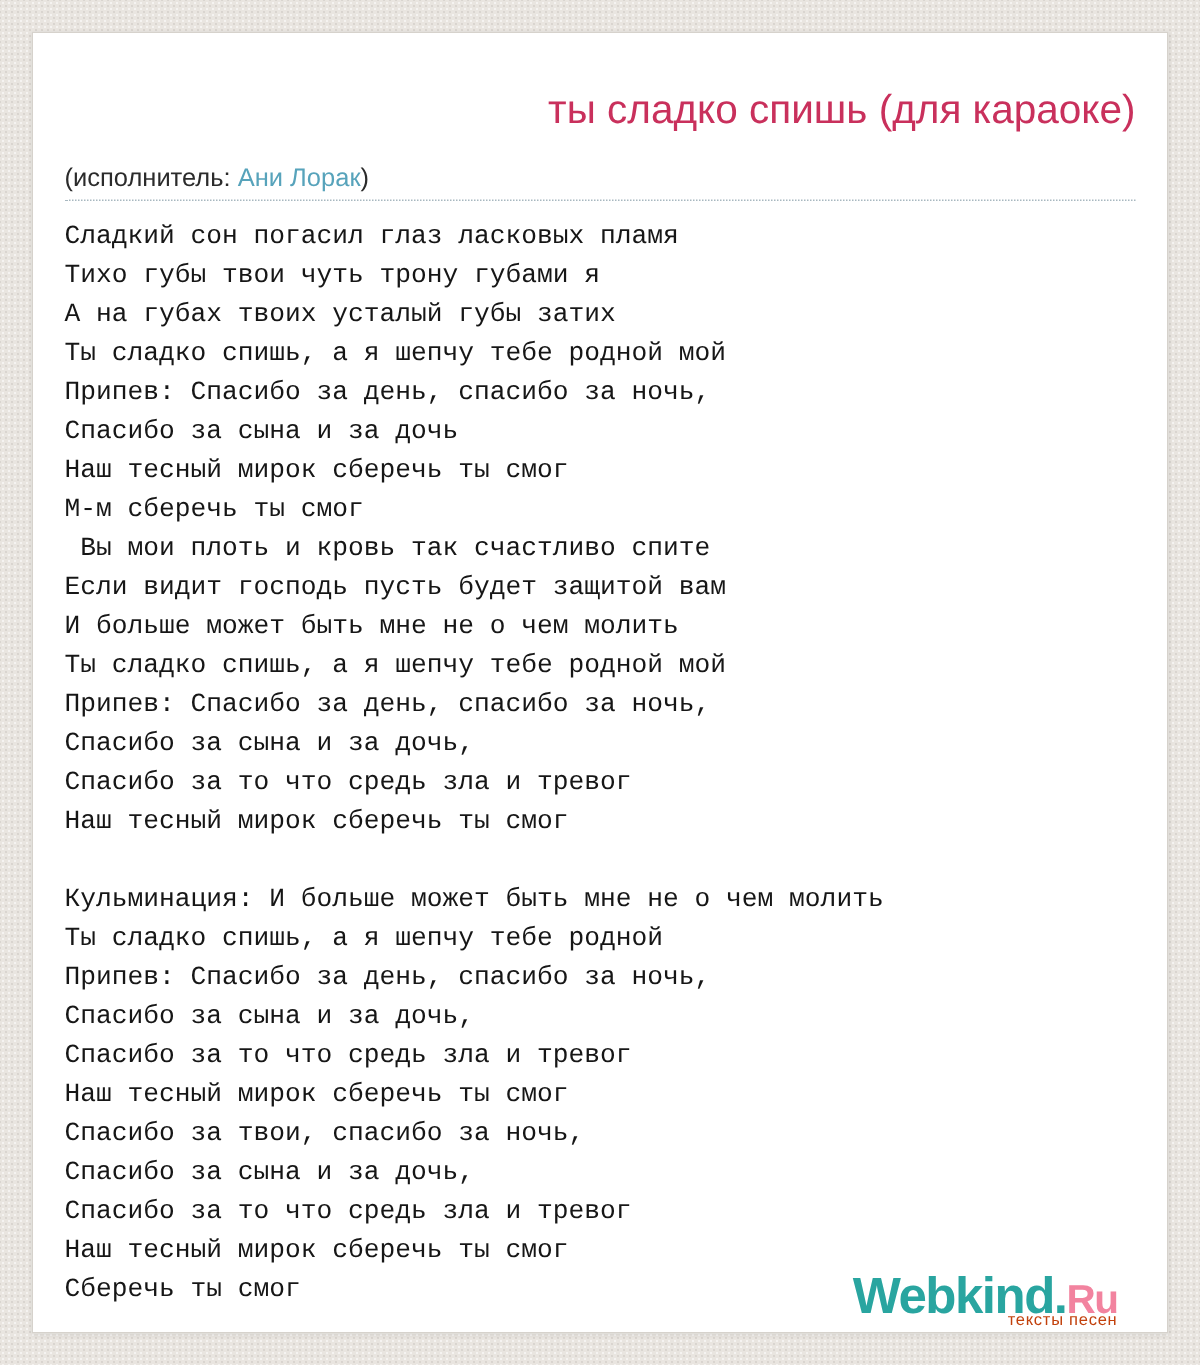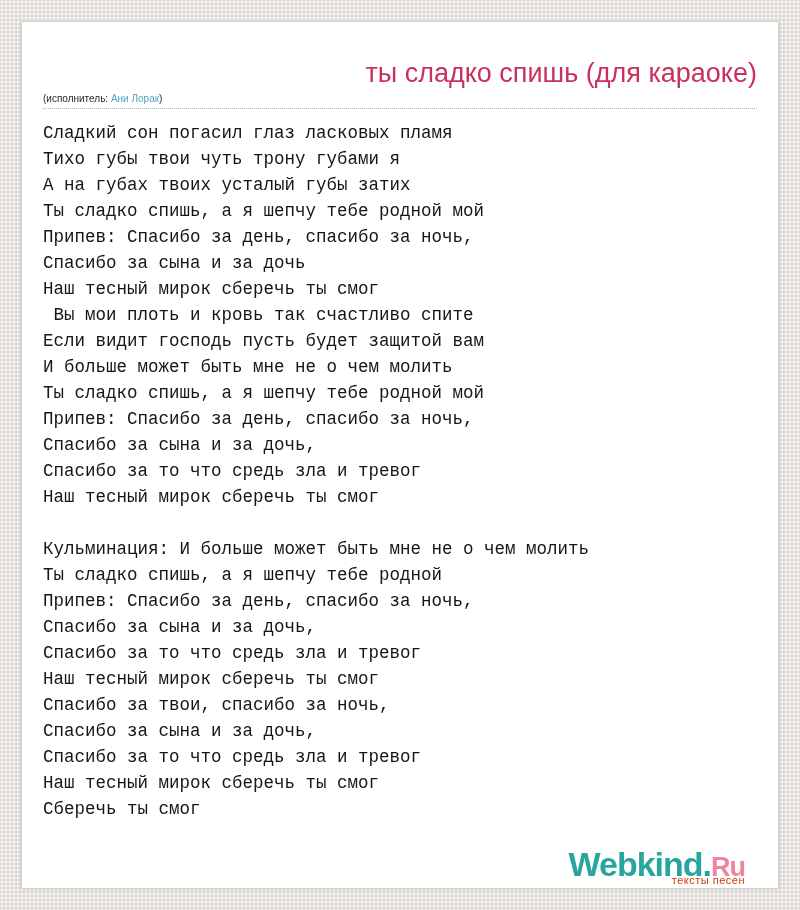--- a/index.html
+++ b/index.html
@@ -25,22 +25,22 @@
   }
   .song-title {
     margin-top: 16px;
     font-size: 27px;
     font-weight: 400;
     line-height: 1.1;
     color: #c9305c;
     text-align: right;
   }
   .subtitle {
-    margin-top: 4px;
-    font-size: 10px;
+    margin-top: 20px;
+    font-size: 17px;
     color: #2b2b2b;
     padding-bottom: 4px;
     border-bottom: 1px dotted #a8b8c0;
   }
   .artist-link {
     color: #57a3bb;
     text-decoration: none;
     cursor: pointer;
   }
   .lyrics {
@@ -90,20 +90,21 @@
   </div>
 
   <div class="lyrics">
       <div class="lyric-line">Сладкий сон погасил глаз ласковых пламя</div>
       <div class="lyric-line">Тихо губы твои чуть трону губами я</div>
       <div class="lyric-line">А на губах твоих усталый губы затих</div>
       <div class="lyric-line">Ты сладко спишь, а я шепчу тебе родной мой</div>
       <div class="lyric-line">Припев: Спасибо за день, спасибо за ночь,</div>
       <div class="lyric-line">Спасибо за сына и за дочь</div>
       <div class="lyric-line">Наш тесный мирок сберечь ты смог</div>
+      <div class="lyric-line">М-м сберечь ты смог</div>
       <div class="lyric-line"> Вы мои плоть и кровь так счастливо спите</div>
       <div class="lyric-line">Если видит господь пусть будет защитой вам</div>
       <div class="lyric-line">И больше может быть мне не о чем молить</div>
       <div class="lyric-line">Ты сладко спишь, а я шепчу тебе родной мой</div>
       <div class="lyric-line">Припев: Спасибо за день, спасибо за ночь,</div>
       <div class="lyric-line">Спасибо за сына и за дочь,</div>
       <div class="lyric-line">Спасибо за то что средь зла и тревог</div>
       <div class="lyric-line">Наш тесный мирок сберечь ты смог</div>
       <div class="lyric-line"></div>
       <div class="lyric-line">Кульминация: И больше может быть мне не о чем молить</div>

